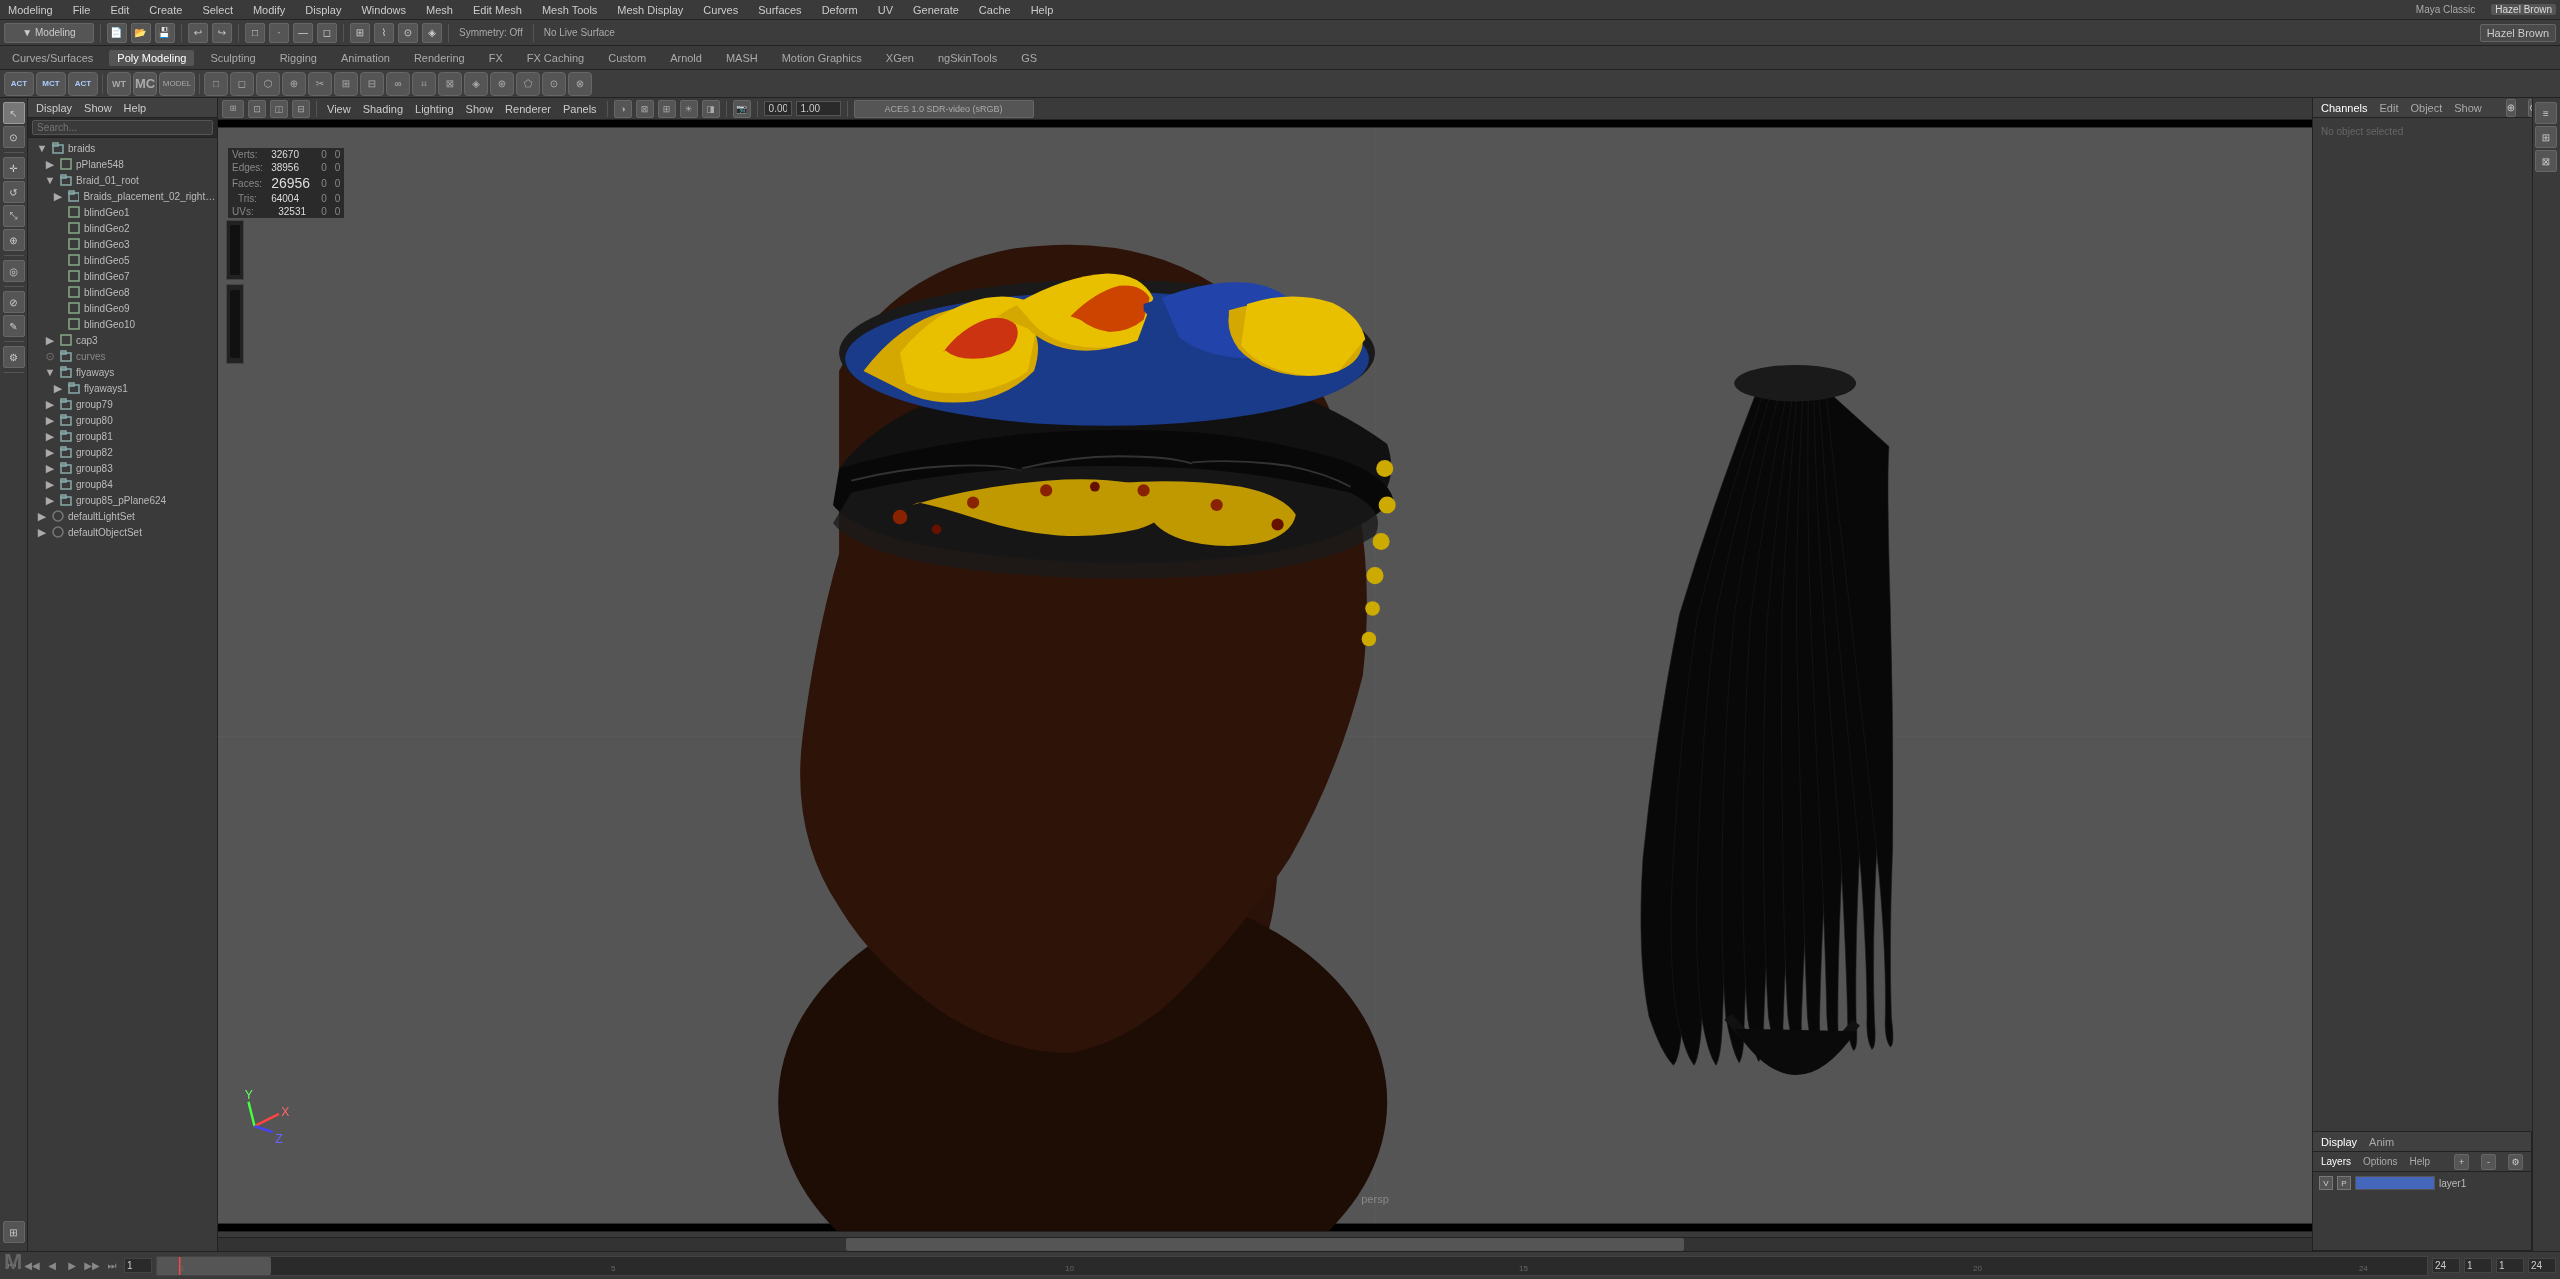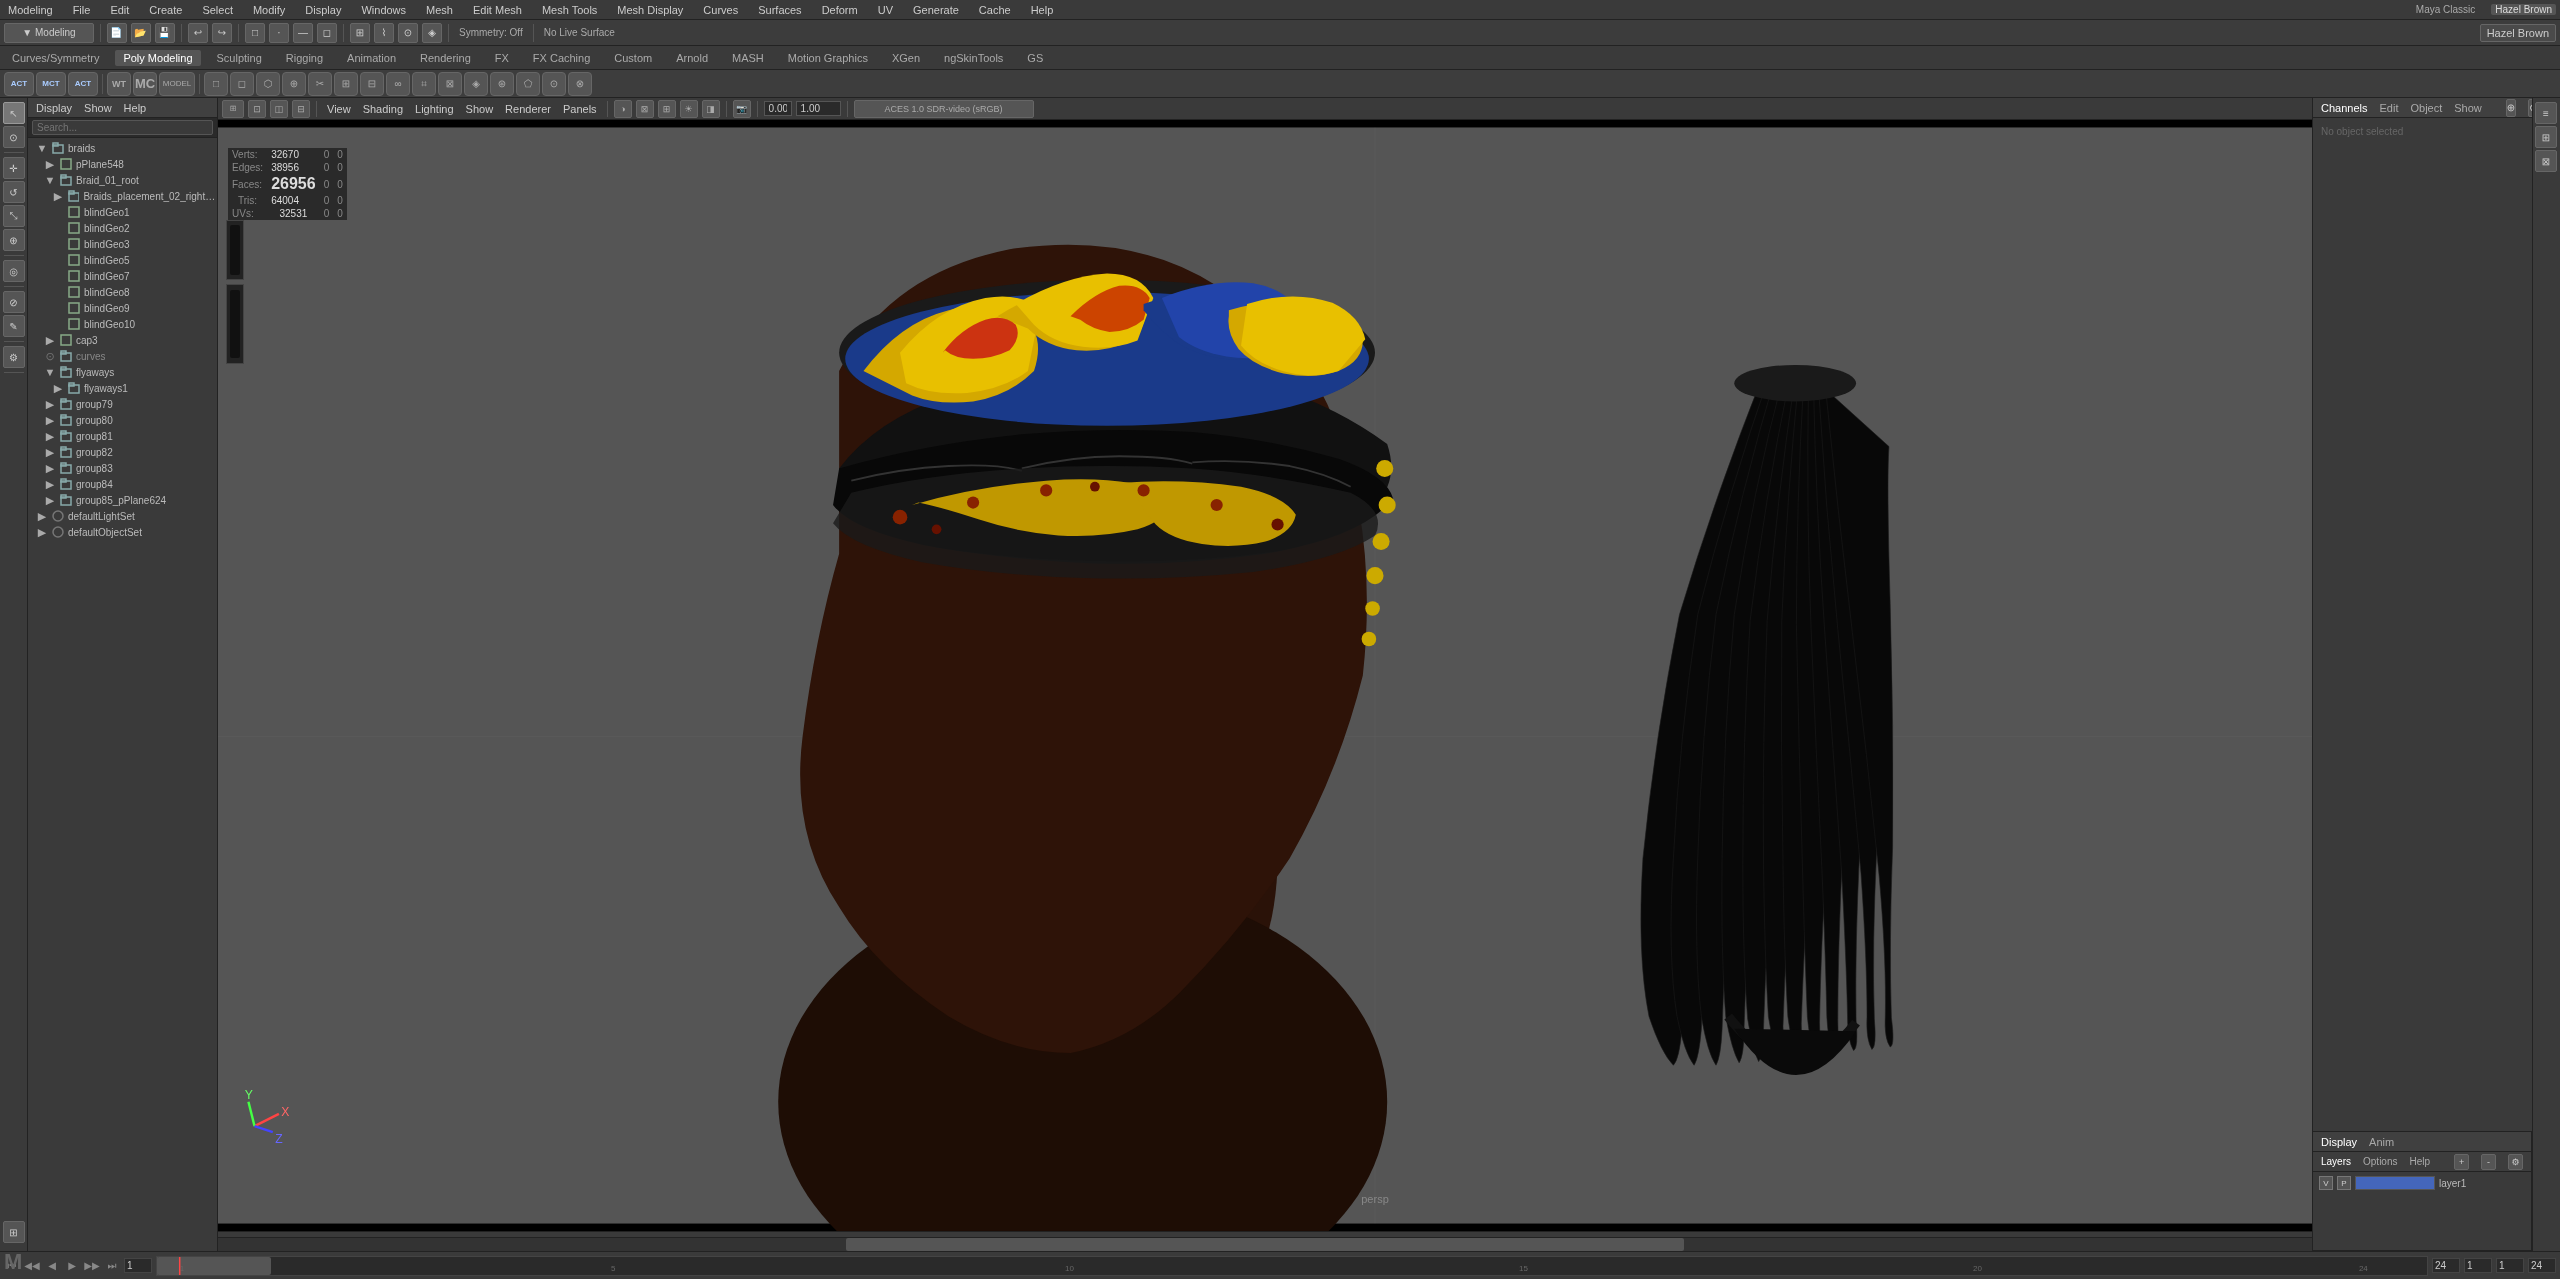--- a/index.html
+++ b/index.html
@@ -598,21 +598,21 @@
 
   <span style="font-size:10px;color:#aaa;padding:0 4px;">Symmetry: Off</span>
   <div class="toolbar-separator"></div>
   <span style="font-size:10px;color:#aaa;padding:0 4px;">No Live Surface</span>
   <div style="flex:1"></div>
 
   <div class="toolbar-dropdown">Hazel Brown</div>
 </div>
 
 <div id="shelf-row">
-  <span class="shelf-tab">Curves/Symmetry</span>
+  <span class="shelf-tab">Curves/Surfaces</span>
   <span class="shelf-tab active">Poly Modeling</span>
   <span class="shelf-tab">Sculpting</span>
   <span class="shelf-tab">Rigging</span>
   <span class="shelf-tab">Animation</span>
   <span class="shelf-tab">Rendering</span>
   <span class="shelf-tab">FX</span>
   <span class="shelf-tab">FX Caching</span>
   <span class="shelf-tab">Custom</span>
   <span class="shelf-tab">Arnold</span>
   <span class="shelf-tab">MASH</span>
@@ -913,21 +913,21 @@
           <td style="font-size:10px;color:#888;padding:1px 4px;">0</td>
         </tr>
         <tr>
           <td style="font-size:10px;color:#888;padding:1px 4px;">Edges:</td>
           <td style="font-size:10px;color:#ddd;padding:1px 4px;">38956</td>
           <td style="font-size:10px;color:#888;padding:1px 4px;">0</td>
           <td style="font-size:10px;color:#888;padding:1px 4px;">0</td>
         </tr>
         <tr>
           <td style="font-size:10px;color:#888;padding:1px 4px;">Faces:</td>
-          <td style="font-size:16px;color:#ddd;padding:1px 4px;font-weight:bold;">26956</td>
+          <td style="font-size:14px;color:#ddd;padding:1px 4px;">26956</td>
           <td style="font-size:10px;color:#888;padding:1px 4px;">0</td>
           <td style="font-size:10px;color:#888;padding:1px 4px;">0</td>
         </tr>
         <tr>
           <td style="font-size:10px;color:#888;padding:1px 10px;">Tris:</td>
           <td style="font-size:10px;color:#ddd;padding:1px 4px;">64004</td>
           <td style="font-size:10px;color:#888;padding:1px 4px;">0</td>
           <td style="font-size:10px;color:#888;padding:1px 4px;">0</td>
         </tr>
         <tr>

